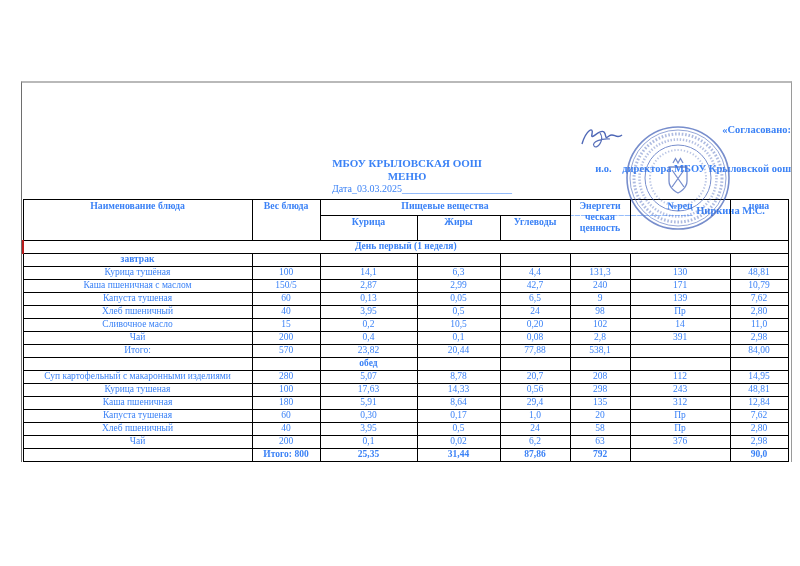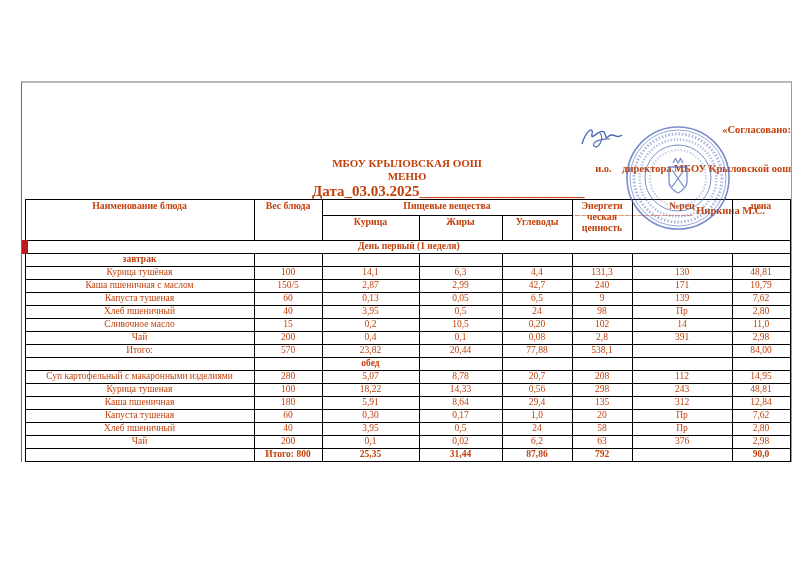--- a/index.html
+++ b/index.html
@@ -1,18 +1,18 @@
 <!DOCTYPE html>
 <html><head>
 <meta charset="utf-8">
 <style>
   html,body{margin:0;padding:0;background:#ffffff;}
   #screen{
     position:relative;width:800px;height:566px;background:#ffffff;overflow:hidden;
-    font-family:"Liberation Serif","DejaVu Serif",serif;color:#c2410c;
+    font-family:"Liberation Serif","DejaVu Serif",serif;color:#3b82f6;
   }
   
   .page-frame{
     position:absolute;left:21px;top:81px;width:771px;height:381px;
     border-top:2px solid #b9b9b9;border-left:1px solid #6e6e6e;
     border-right:1px solid #9a9a9a;border-bottom:0;
     box-sizing:border-box;background:#fff;
   }
   
   .approval{
@@ -20,38 +20,38 @@
     font-weight:bold;font-size:10.5px;line-height:13px;white-space:pre;
   }
   .approval .sig-row{margin-top:3px;padding-right:26px;}
   .approval .sig-line{font-weight:normal;letter-spacing:1px;}
   
   .title-block{
     position:absolute;left:21px;top:157px;width:772px;text-align:center;
     font-weight:bold;font-size:11px;line-height:13px;
   }
   .date-line{
-    position:absolute;left:312px;top:183px;font-weight:bold;font-size:15px;white-space:pre;
+    position:absolute;left:332px;top:183px;font-weight:normal;font-size:10px;white-space:pre;
   }
   
   table.menu{
     position:absolute;left:22px;top:199px;width:765px;
     border-collapse:collapse;table-layout:fixed;
     font-size:9.5px;line-height:11px;
   }
   table.menu td,table.menu th{
     border:1px solid #000;padding:0 2px;text-align:center;vertical-align:top;
     overflow:hidden;white-space:nowrap;font-weight:normal;
   }
   table.menu thead th{font-weight:bold;font-size:9.8px;}
   table.menu thead tr.h1 th{height:15px;}
   table.menu thead tr.h2 th{height:24px;}
   table.menu th.wrap{white-space:normal;line-height:11px;}
   table.menu tbody tr{height:13px;}
-  table.menu td.day{font-weight:bold;border-left:6px solid #b91c1c;border-radius:6px;}
+  table.menu td.day{font-weight:bold;border-left:2px solid #b91c1c;border-radius:6px;}
   table.menu td.meal{font-weight:bold;}
   table.menu td.bold{font-weight:bold;}
   table.menu td.c0{white-space:nowrap;}
   
   .stamp{position:absolute;left:623px;top:123px;width:110px;height:110px;z-index:3;pointer-events:none;}
   .signature{position:absolute;left:576px;top:120px;width:80px;height:36px;z-index:4;pointer-events:none;}
 </style>
 </head>
 <body>
 
@@ -218,21 +218,21 @@
           <td class="c2">5,07</td>
           <td class="c3">8,78</td>
           <td class="c4">20,7</td>
           <td class="c5">208</td>
           <td class="c6">112</td>
           <td class="c7">14,95</td>
         </tr>
         <tr>
           <td class="c0">Курица тушеная</td>
           <td class="c1">100</td>
-          <td class="c2">18,22</td>
+          <td class="c2">17,63</td>
           <td class="c3">14,33</td>
           <td class="c4">0,56</td>
           <td class="c5">298</td>
           <td class="c6">243</td>
           <td class="c7">48,81</td>
         </tr>
         <tr>
           <td class="c0">Каша пшеничная</td>
           <td class="c1">180</td>
           <td class="c2">5,91</td>

